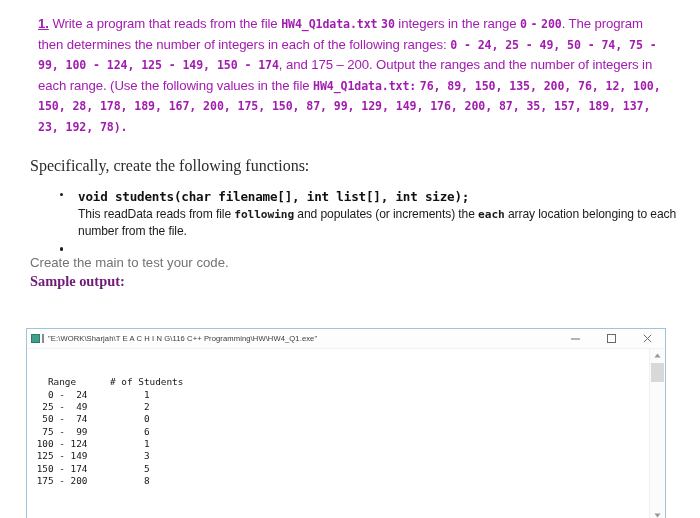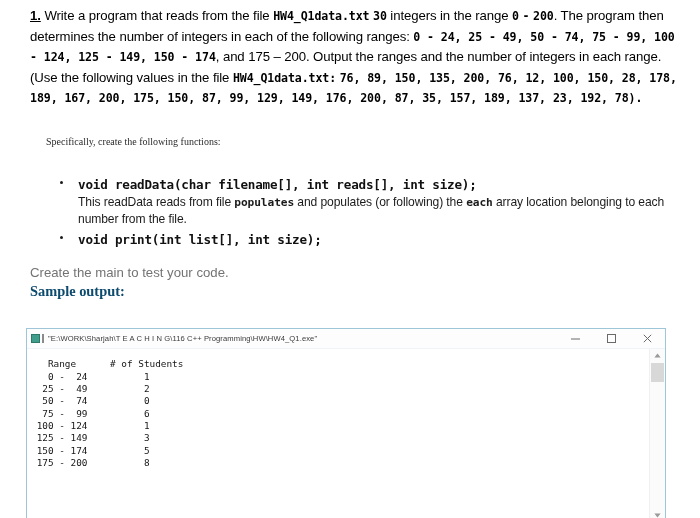--- a/index.html
+++ b/index.html
@@ -22,42 +22,42 @@
     position: absolute;
     left: 30px;
     top: 0px;
     width: 648px;
   }
 
   .para {
     font-family: "Liberation Sans", sans-serif;
     font-size: 13.2px;
     line-height: 20.6px;
-    color: #000000;
+    color: #a21caf;
     text-align: left;
-    margin: 0;
+    margin: 8px;
     padding-top: 6px;
     letter-spacing: -0.1px;
   }
   .qnum {
     font-weight: bold;
     text-decoration: underline;
   }
   .mono {
     font-family: "DejaVu Sans Mono", "Liberation Mono", monospace;
     font-weight: bold;
     font-size: 11.6px;
     letter-spacing: -0.1px;
   }
 
   .specifically {
     font-family: "Liberation Serif", serif;
-    font-size: 10px;
+    font-size: 16px;
     color: #2b2b2b;
-    margin: 16px;
+    margin: 0;
     padding-top: 11px;
     padding-bottom: 0px;
   }
 
   .bullets {
     margin: 0;
     padding: 0;
     list-style: none;
     padding-top: 12px;
   }
@@ -99,21 +99,21 @@
     font-size: 13.2px;
     line-height: 17px;
     color: #737373;
     padding-top: 13px;
   }
   .sampleout {
     font-family: "Liberation Serif", serif;
     font-weight: bold;
     font-size: 14.4px;
     line-height: 18px;
-    color: #0c4a6e;
+    color: #701a75;
     padding-top: 1px;
     padding-bottom: 3px;
   }
 
   
   .console-window {
     position: absolute;
     left: 26px;
     top: 328px;
     width: 640px;
@@ -174,21 +174,21 @@
 
   .console-body {
     position: relative;
     height: calc(100% - 20px);
     background: #ffffff;
     overflow: hidden;
   }
   .console-text {
     position: absolute;
     left: 4px;
-    top: 0;
+    top: 18px;
     right: 22px;
     font-family: "DejaVu Sans Mono", "Liberation Mono", monospace;
     font-size: 9.4px;
     line-height: 12.35px;
     color: #161616;
     white-space: pre;
     letter-spacing: 0px;
   }
   .console-tail {
     position: absolute;
@@ -242,26 +242,25 @@
 
 <div class="doc">
 
   <p class="para"><span class="qnum">1.</span> <span><span>Write a program that reads from the file </span><span class="mono">HW4_Q1data.txt</span><span>  </span><span class="mono">30</span><span> integers in the range </span><span class="mono">0</span><span> </span><span class="mono">-</span><span> </span><span class="mono">200</span><span>. The program then determines the number of integers in each of the following ranges: </span><span class="mono">0 - 24, 25 - 49, 50 - 74, 75 - 99, 100 - 124, 125 - 149, 150 - 174</span><span>, and 175 – 200. Output the ranges and the number of integers in each range. (Use the following values in the file </span><span class="mono">HW4_Q1data.txt:</span><span> </span><span class="mono">76, 89, 150, 135, 200, 76, 12, 100, 150, 28, 178, 189, 167, 200, 175, 150, 87, 99, 129, 149, 176, 200, 87, 35, 157, 189, 137, 23, 192, 78).</span></span></p>
 
   <p class="specifically">Specifically, create the following functions:</p>
 
   <ul class="bullets">
     <li class="bullet">
       <span class="bullet-dot"></span>
-      <div class="sig">void readData(char filename[], int reads[], int size);</div>
-      <div class="desc"><span>This readData reads from file </span><span class="mono">populates</span><span> and populates (or following) the </span><span class="mono">each</span><span> array location belonging to each number from the file.</span></div>
+      <div class="sig">void students(char filename[], int list[], int size);</div>
+      <div class="desc"><span>This readData reads from file </span><span class="mono">following</span><span> and populates (or increments) the </span><span class="mono">each</span><span> array location belonging to each number from the file.</span></div>
     </li>
     <li class="bullet">
       <span class="bullet-dot"></span>
-      <div class="sig">void print(int list[], int size);</div>
     </li>
   </ul>
 
   <div class="createmain">Create the main to test your code.</div>
   <div class="sampleout">Sample output:</div>
 </div>
 
 <div class="console-window">
 
   <div class="titlebar">

